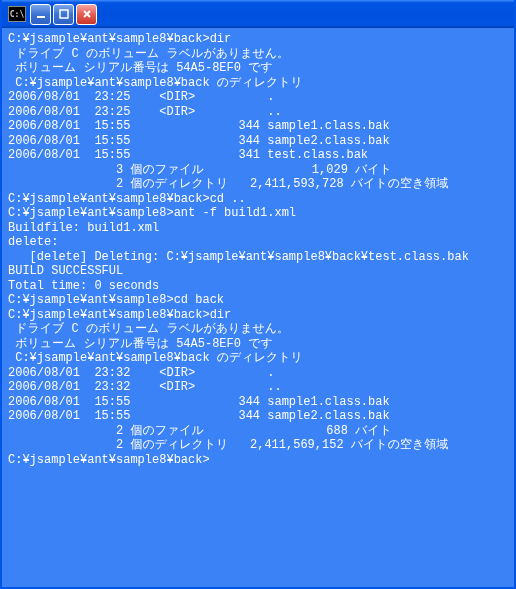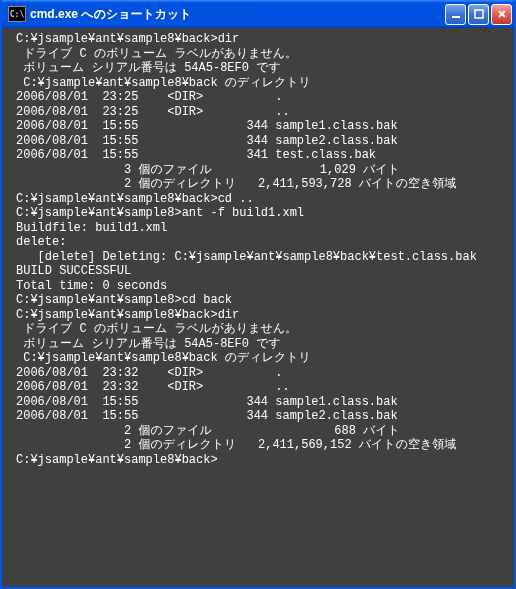--- a/index.html
+++ b/index.html
@@ -67,38 +67,37 @@
     font-size: 11px;
     cursor: pointer;
     box-sizing: border-box;
   }
   .win-btn.close {
     background: linear-gradient(to bottom, #f5a3a0 0%, #e45c52 50%, #c8362a 100%);
   }
   .win-btn svg { width: 10px; height: 10px; }
   .terminal {
     flex: 1;
-    background: #404040;
+    background: #3b82f6;
     color: #fff;
-    padding: 4px 14px;
+    padding: 4px 6px;
     font-family: "MS Gothic", "Courier New", monospace;
     font-size: 12px;
     line-height: 14.5px;
     white-space: pre;
     overflow: hidden;
   }
   .line { display: block; }
 </style>
 </head>
 <body>
 
 <div class="window">
   <div class="titlebar">
     <div class="titlebar-icon">C:\</div>
-    <div class="titlebar-text">cmd.exe へのショートカット</div>
     <div class="window-buttons">
       <div class="win-btn">
         <svg viewBox="0 0 10 10">
             <rect x="1" y="7" width="8" height="2" fill="#fff"></rect>
           </svg>
       </div>
       <div class="win-btn">
         <svg viewBox="0 0 10 10">
             <rect x="1" y="1" width="8" height="8" fill="none" stroke="#fff" stroke-width="1.5"></rect>
           </svg>

